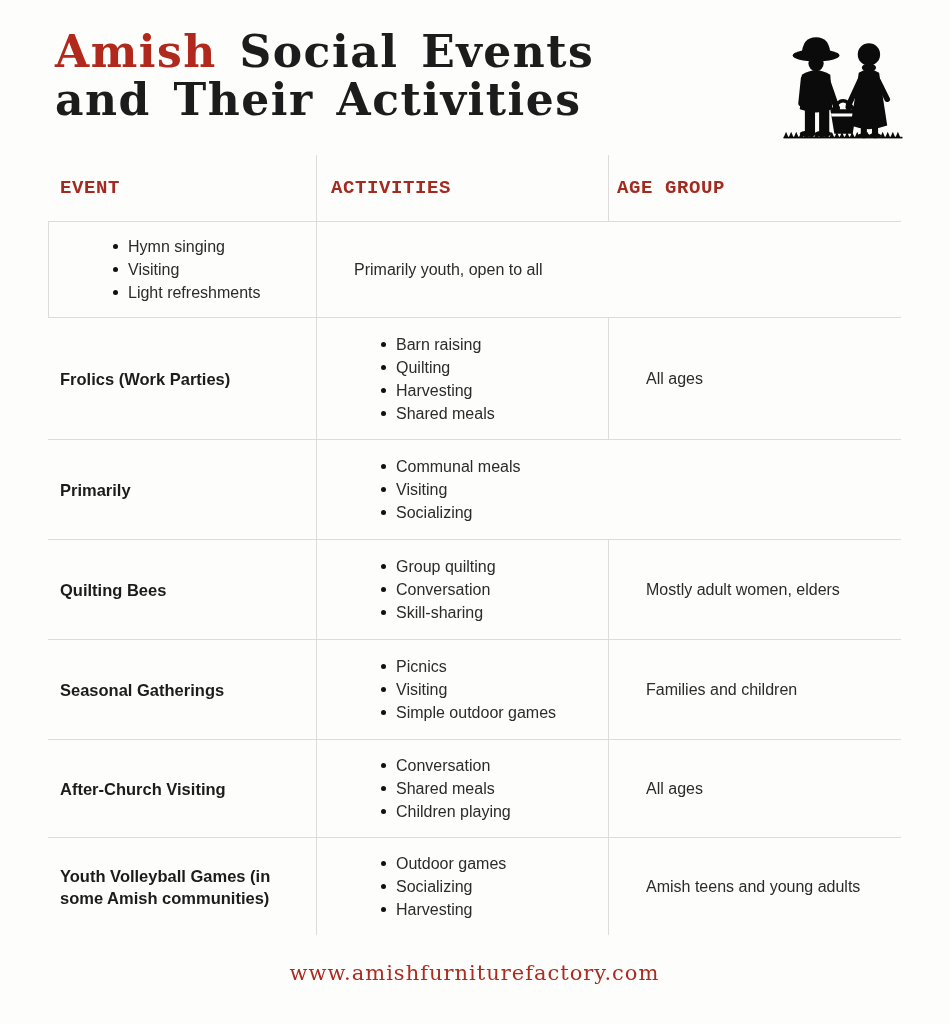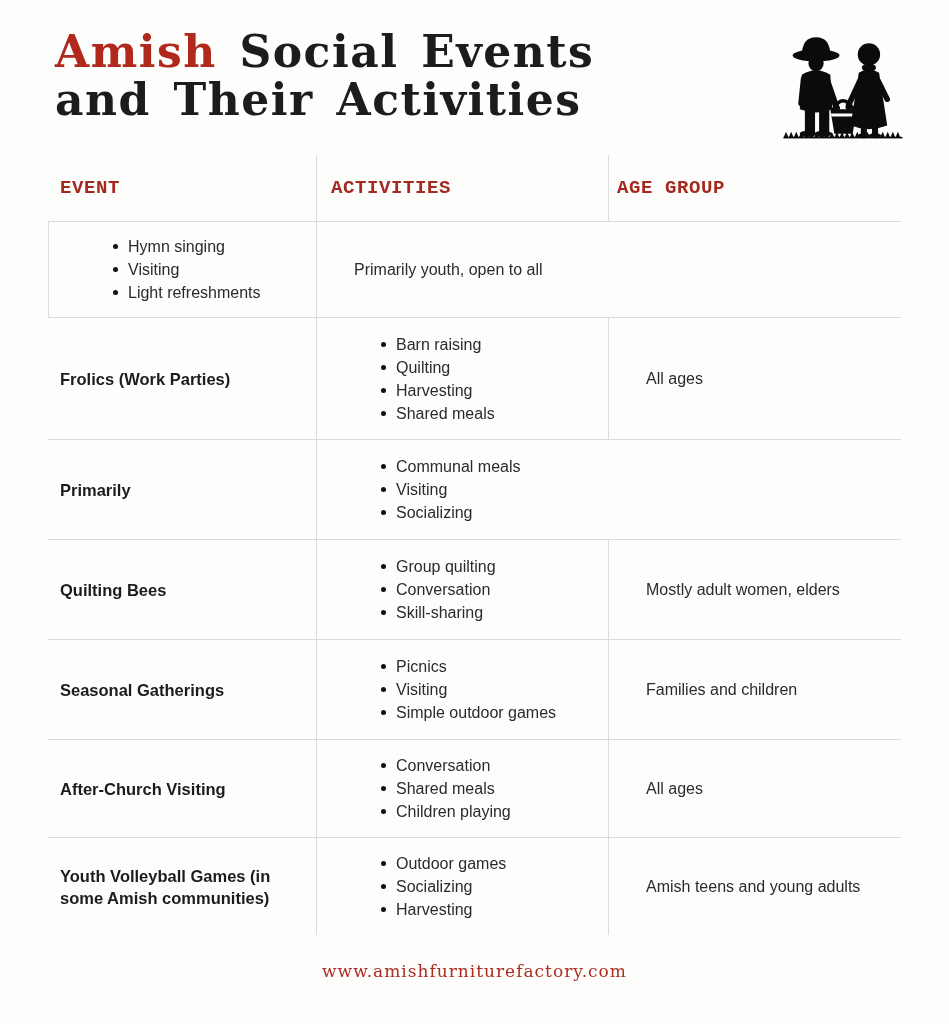--- a/index.html
+++ b/index.html
@@ -58,21 +58,21 @@
   .acts li{display:flex;align-items:flex-start;line-height:23px;}
   .dot{
     flex:0 0 auto;width:5px;height:5px;border-radius:50%;
     background:#111;margin:9px 10px 0 30px;
   }
   .atext,.age{font-size:16px;color:var(--body-text);}
   .age{padding:10px 14px 10px 13px;line-height:22px;}
   
   .footer{
     position:absolute;left:0;top:961px;width:949px;text-align:center;
-    font-family:"DejaVu Serif",serif;font-size:17px;font-weight:500;
+    font-family:"DejaVu Serif",serif;font-size:21px;font-weight:500;
     letter-spacing:1px;color:var(--footer-red);
   }
 </style>
 </head>
 <body>
 
 <h1 class="title">
   <span class="hl">Amish</span>
   <span>Social Events</span><br>
   <span>and Their Activities</span>

